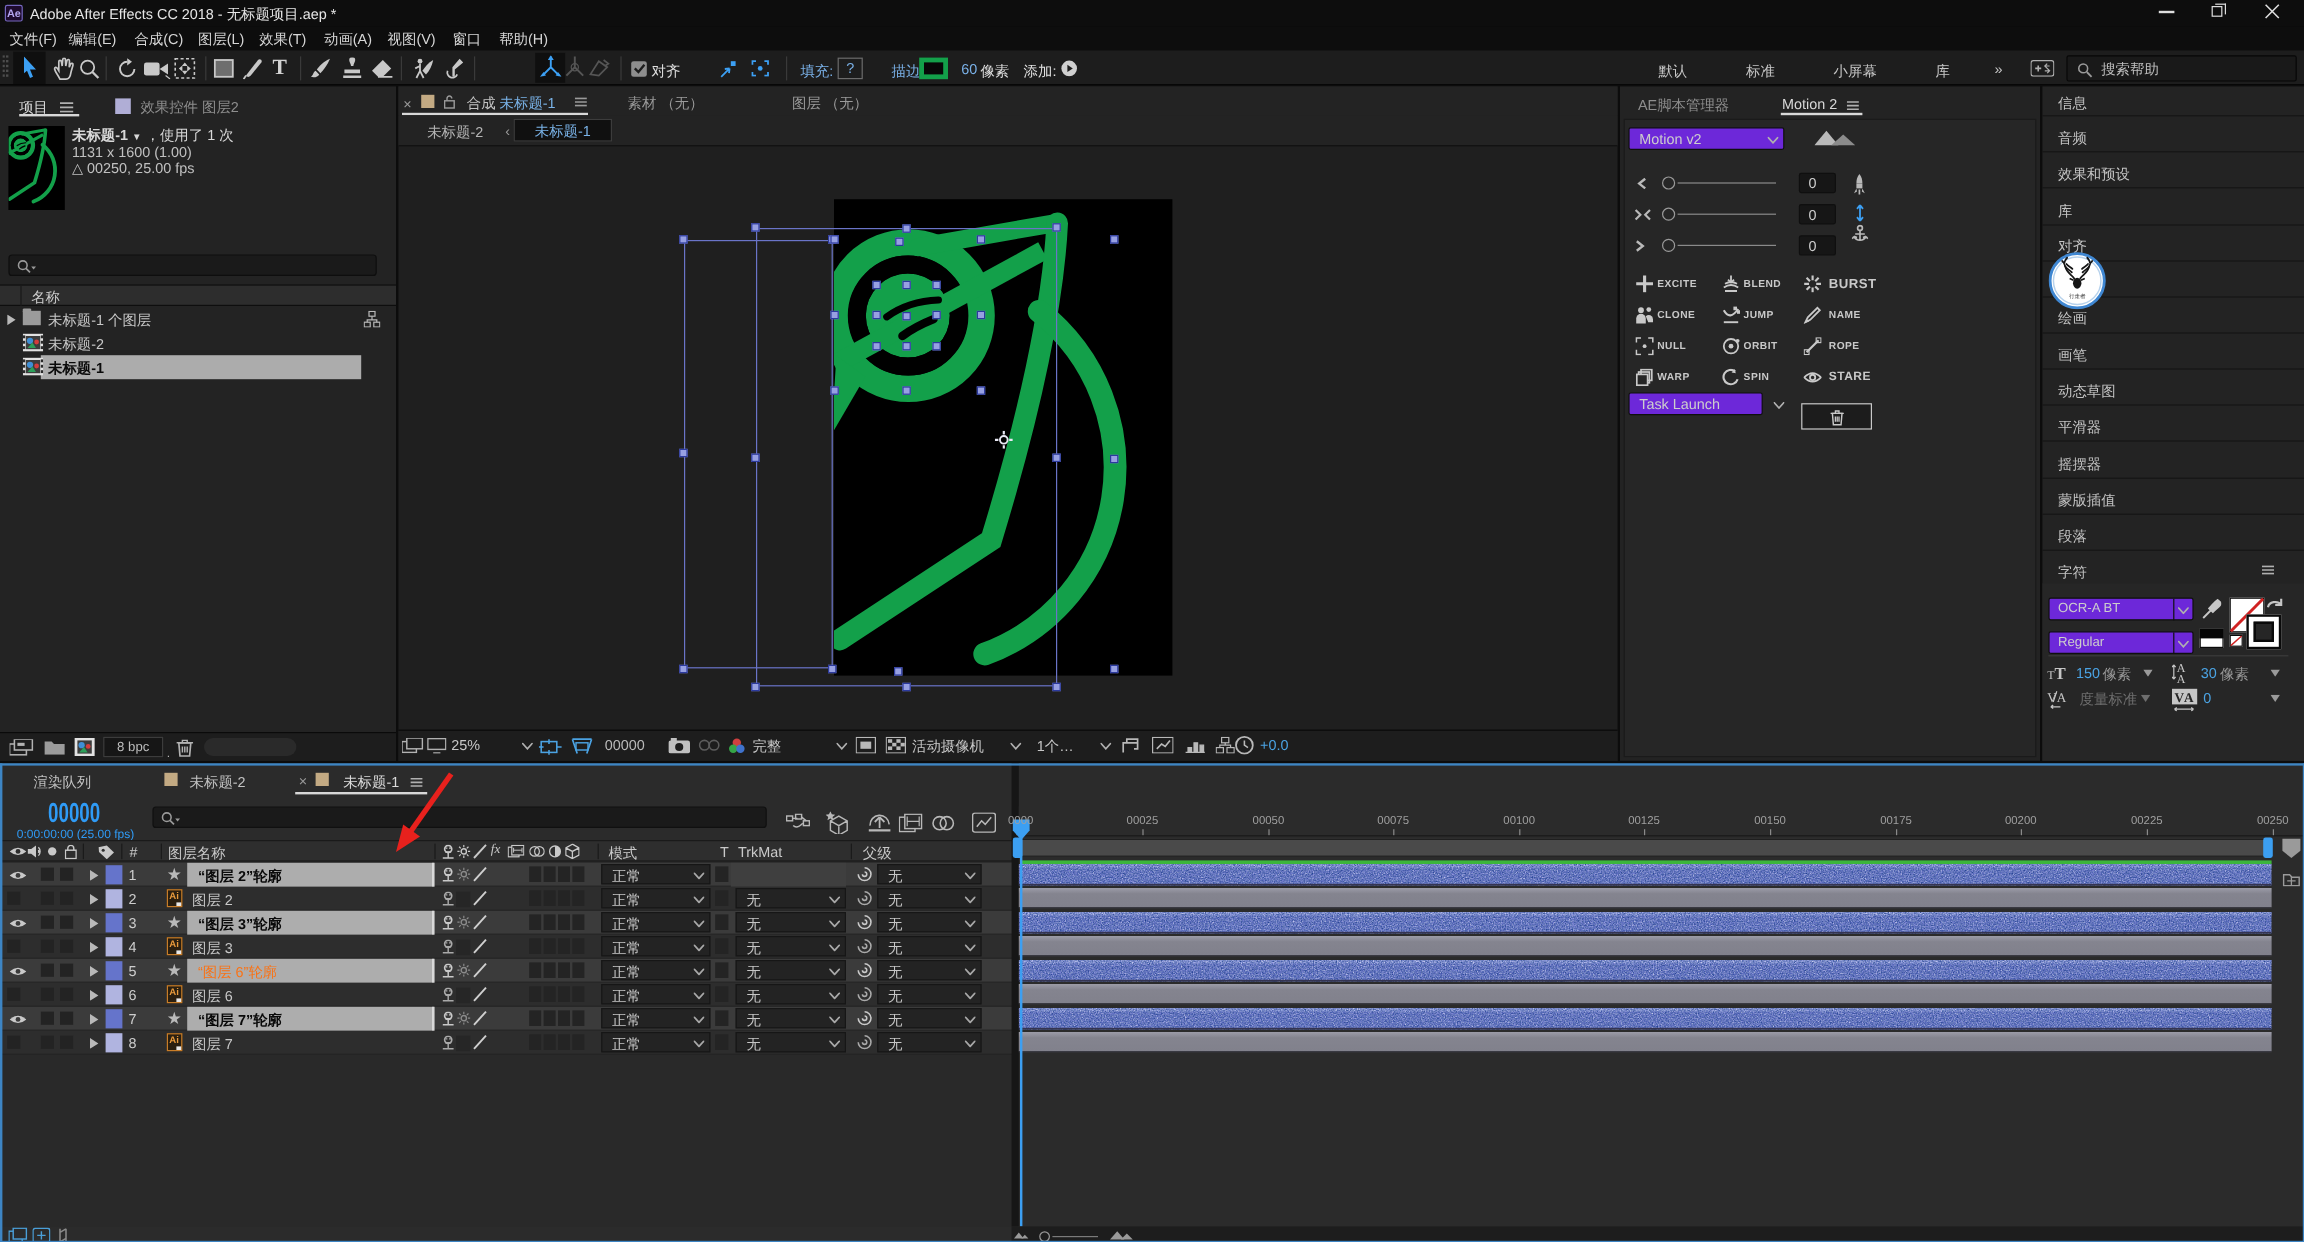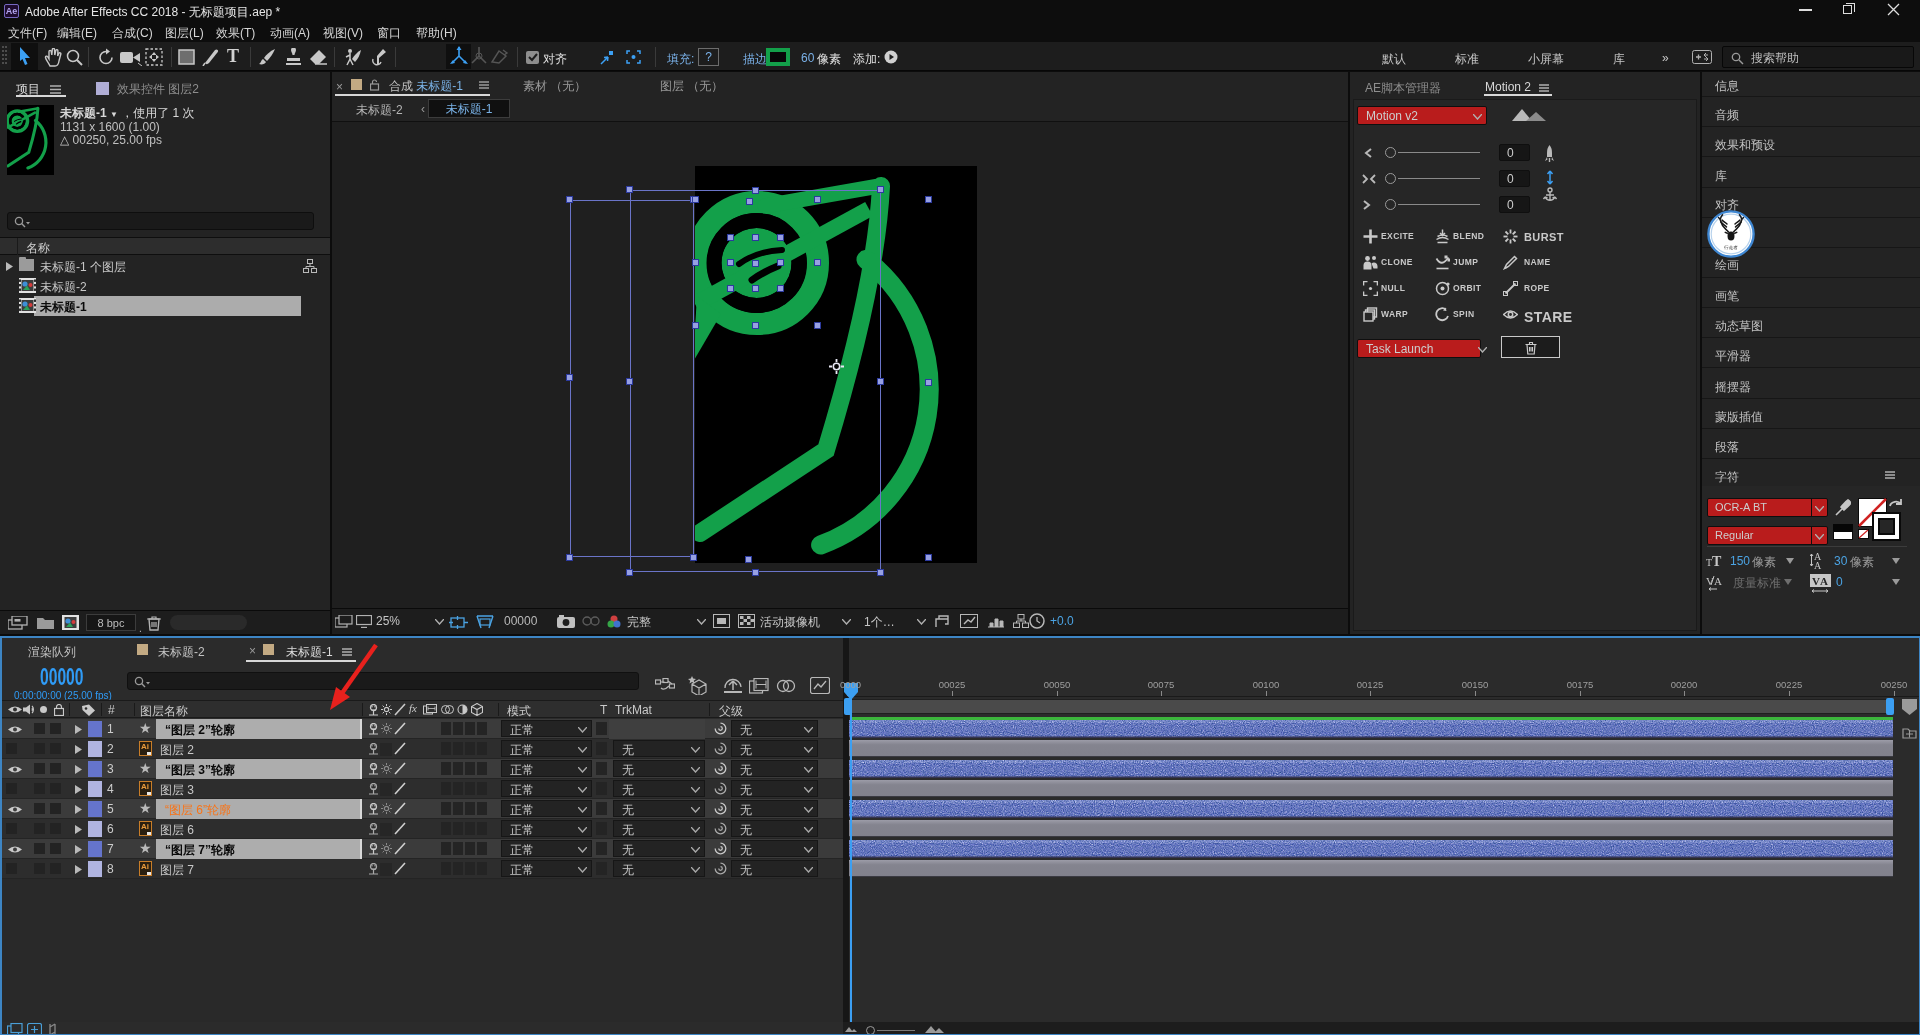--- a/index.html
+++ b/index.html
@@ -1,19 +1,19 @@
 <!DOCTYPE html>
 <html><head><meta charset="utf-8">
 <style>
 *{margin:0;padding:0;box-sizing:border-box}
 html,body{width:1920px;height:1035px;overflow:hidden;background:#0c0c0c;font-family:"Liberation Sans",sans-serif;color:#cbcbcb;font-size:12px}
 .abs{position:absolute}
 #app{position:relative;width:1920px;height:1035px}
 .sep{position:absolute;width:1px;background:#3a3a3a}
-.ddl{position:absolute;background:#b91c1c;border:1px solid #0f0f0f;border-radius:2px}
+.ddl{position:absolute;background:#6d28d9;border:1px solid #0f0f0f;border-radius:2px}
 svg{display:block}
 </style></head>
 <body>
 <div id="app">
   <div id="titlebar" class="abs" style="left:0;top:0;width:1920px;height:22px;background:#0d0d0d">
     <div class="abs" style="left:4px;top:4px;width:15px;height:14px;background:#1e0b2e;border:1px solid #7668c0;border-radius:2px;color:#b4a6f0;font-size:9px;font-weight:bold;text-align:center;line-height:13px">Ae</div>
     <div class="abs" style="left:25px;top:4px;font-size:12px;color:#e6e6e6;white-space:nowrap">Adobe After Effects CC 2018 - 无标题项目.aep *</div>
     <div class="abs" style="left:1799px;top:9px;width:13px;height:2px;background:#dedede"></div>
     <div class="abs" style="left:1843px;top:5px;width:9px;height:9px;border:1px solid #dedede"></div>
     <div class="abs" style="left:1846px;top:3px;width:9px;height:9px;border:1px solid #dedede;border-left:none;border-bottom:none"></div>
@@ -607,24 +607,24 @@
       <div class="abs" style="left:27px;top:209px;color:#c9c9c9;font-size:8.5px;font-weight:bold;letter-spacing:0.4px">WARP</div>
       <svg class="abs" style="left:81px;top:207px" width="15" height="15" viewBox="-0.5 -0.5 15 15">
             <path d="M12.5,8.5 a6,6 0 1 1 -2,-6.5" fill="none" stroke="#c9c9c9" stroke-width="1.8"></path>
             <path d="M10,0 l1,3.5 L7.5,3 Z" fill="#c9c9c9"></path>
           </svg>
       <div class="abs" style="left:99px;top:209px;color:#c9c9c9;font-size:8.5px;font-weight:bold;letter-spacing:0.4px">SPIN</div>
       <svg class="abs" style="left:149px;top:207px" width="15" height="15" viewBox="-0.5 -0.5 15 15">
             <path d="M0,7 Q7,0 14,7 Q7,14 0,7 Z" fill="none" stroke="#c9c9c9" stroke-width="1.5"></path>
             <circle cx="7" cy="7" r="2.2" fill="none" stroke="#c9c9c9" stroke-width="1.5"></circle>
           </svg>
-      <div class="abs" style="left:170px;top:209px;color:#c9c9c9;font-size:14px;font-weight:bold;letter-spacing:0.4px">STARE</div>
+      <div class="abs" style="left:170px;top:209px;color:#c9c9c9;font-size:10px;font-weight:bold;letter-spacing:0.4px">STARE</div>
       </div>
 
-      <div class="ddl" style="left:3px;top:239px;width:124px;height:19px">
+      <div class="ddl" style="left:3px;top:227px;width:112px;height:19px">
         <div class="abs" style="left:8px;top:2px;color:#cdcdcd">Task Launch</div>
         <svg class="abs" style="left:120px;top:7px" width="9" height="6">
             <path d="M0,0 L4.5,5 L9,0" fill="none" stroke="#b0b0b0" stroke-width="1.4"></path>
           </svg>
       </div>
       <div class="abs" style="left:147px;top:236px;width:59px;height:22px;background:#1c1c1c;border:1px solid #c9c9c9">
         <svg class="abs" style="left:23px;top:4px" width="12" height="14">
             <path d="M2,3.5 h8 l-0.8,9.5 h-6.4 Z" fill="none" stroke="#c9c9c9" stroke-width="1.2"></path>
             <path d="M0.5,3.5 h11 M4.5,3.5 v-2 h3 v2 M4.5,6 v4.5 M6,6 v4.5 M7.5,6 v4.5" stroke="#c9c9c9" stroke-width="1.1" fill="none"></path>
           </svg>

